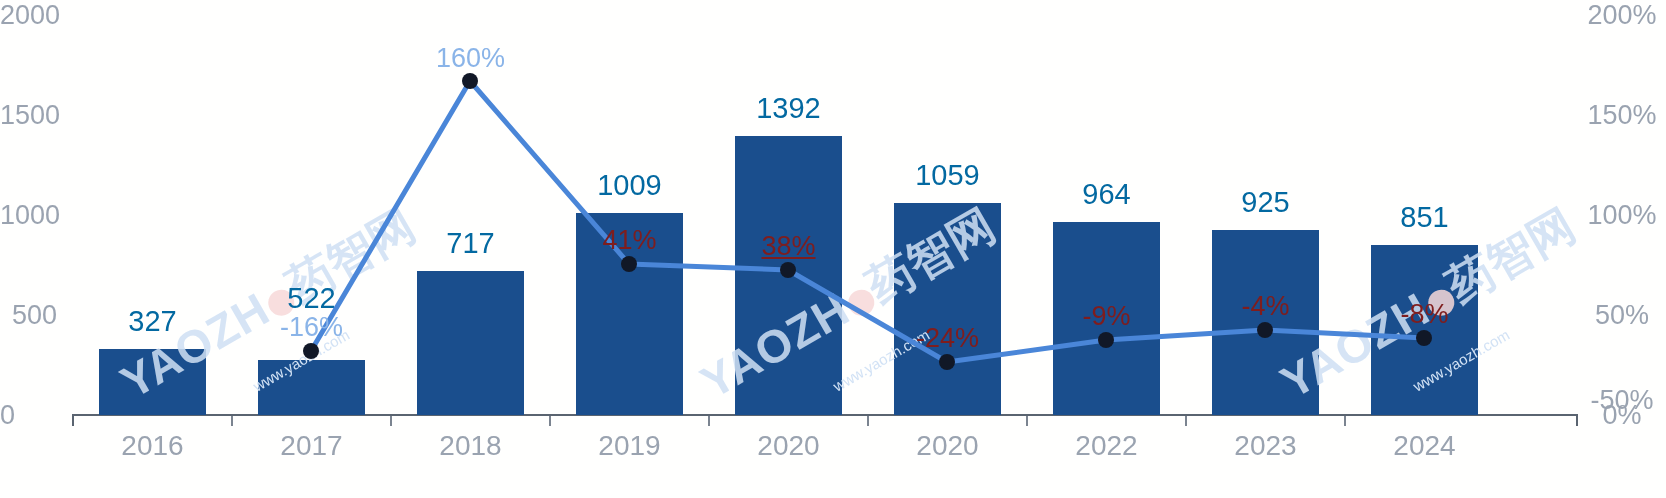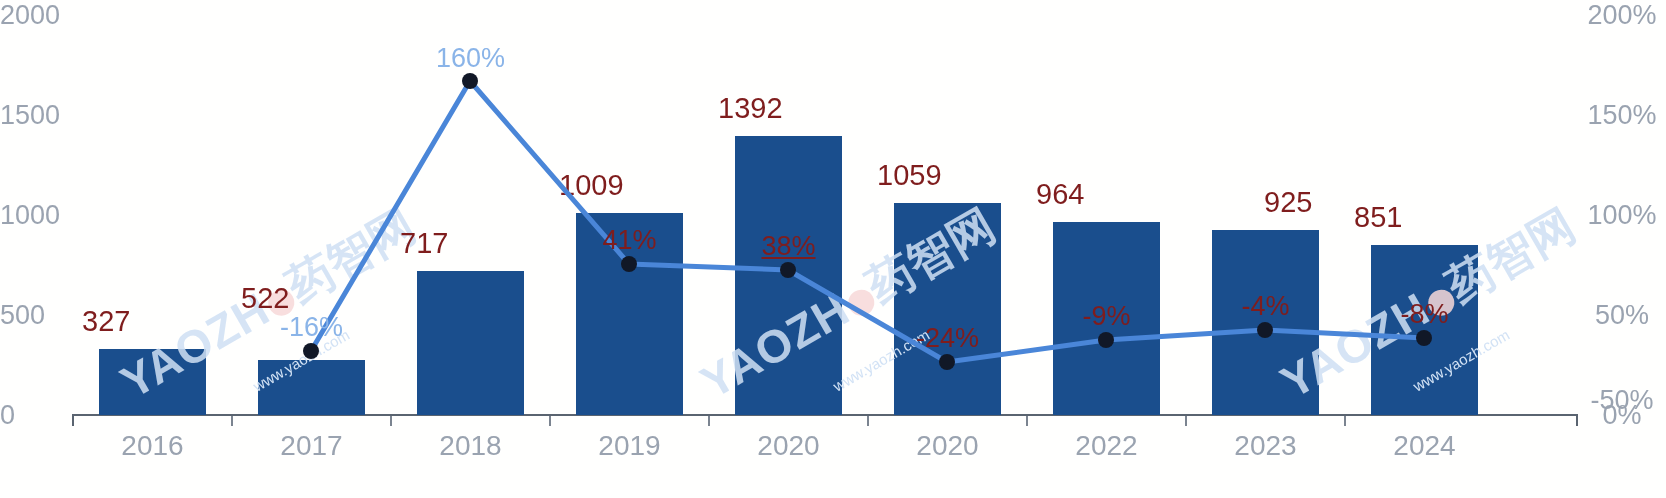--- a/index.html
+++ b/index.html
@@ -74,21 +74,22 @@
 
   
   .bar{
     position:absolute;
     background:#1a4e8d;
     z-index:2;
   }
   .bar-label{
     position:absolute;
     font-size:29px;
-    color:#7f1d1d;
+    color:#0369a1;
+    text-align:center;
     white-space:nowrap;
     z-index:4;
   }
 
   
   #line-svg{
     position:absolute;left:0;top:0;
     width:1666px;height:498px;
     z-index:5;
     pointer-events:none;
@@ -111,21 +112,21 @@
   }
 </style>
 </head>
 <body>
 
 <div id="chart-root">
 
   <div class="axis-label left" style="left:0px;top:0px;width:64px;">2000</div>
   <div class="axis-label left" style="left:0px;top:100px;width:64px;">1500</div>
   <div class="axis-label left" style="left:0px;top:200px;width:64px;">1000</div>
-  <div class="axis-label left" style="left:0px;top:300px;width:64px;">500</div>
+  <div class="axis-label left" style="left:12px;top:300px;width:64px;">500</div>
   <div class="axis-label left" style="left:0px;top:400px;width:64px;">0</div>
 
   <div class="axis-label right" style="left:1578px;top:0px;width:88px;">200%</div>
   <div class="axis-label right" style="left:1578px;top:100px;width:88px;">150%</div>
   <div class="axis-label right" style="left:1578px;top:200px;width:88px;">100%</div>
   <div class="axis-label right" style="left:1578px;top:300px;width:88px;">50%</div>
   <div class="axis-label right" style="left:1578px;top:400px;width:88px;">0%</div>
   <div class="axis-label right" style="left:1578px;top:385px;width:88px;">-50%</div>
 
   <div class="bar" style="left:99px;top:349px;width:107px;height:66px;"></div>
@@ -138,21 +139,21 @@
   <div class="bar" style="left:1212px;top:230px;width:107px;height:185px;"></div>
   <div class="bar" style="left:1371px;top:245px;width:107px;height:170px;"></div>
 
   <div class="bar-label" style="left:82px;top:305px;width:141px;">327</div>
   <div class="bar-label" style="left:241px;top:282px;width:141px;">522</div>
   <div class="bar-label" style="left:400px;top:227px;width:141px;">717</div>
   <div class="bar-label" style="left:559px;top:169px;width:141px;">1009</div>
   <div class="bar-label" style="left:718px;top:92px;width:141px;">1392</div>
   <div class="bar-label" style="left:877px;top:159px;width:141px;">1059</div>
   <div class="bar-label" style="left:1036px;top:178px;width:141px;">964</div>
-  <div class="bar-label" style="left:1264px;top:186px;width:141px;">925</div>
+  <div class="bar-label" style="left:1195px;top:186px;width:141px;">925</div>
   <div class="bar-label" style="left:1354px;top:201px;width:141px;">851</div>
 
   <svg id="line-svg" viewBox="0 0 1666 498">
     <polyline points="311,351 470,81 629,264 788,270 947,362 1106,340 1265,330 1424,338" fill="none" stroke="#4a86d8" stroke-width="5" stroke-linejoin="round" stroke-linecap="round"></polyline>
     <circle cx="311" cy="351" r="8" fill="#111827"></circle>
     <circle cx="470" cy="81" r="8" fill="#111827"></circle>
     <circle cx="629" cy="264" r="8" fill="#111827"></circle>
     <circle cx="788" cy="270" r="8" fill="#111827"></circle>
     <circle cx="947" cy="362" r="8" fill="#111827"></circle>
     <circle cx="1106" cy="340" r="8" fill="#111827"></circle>

